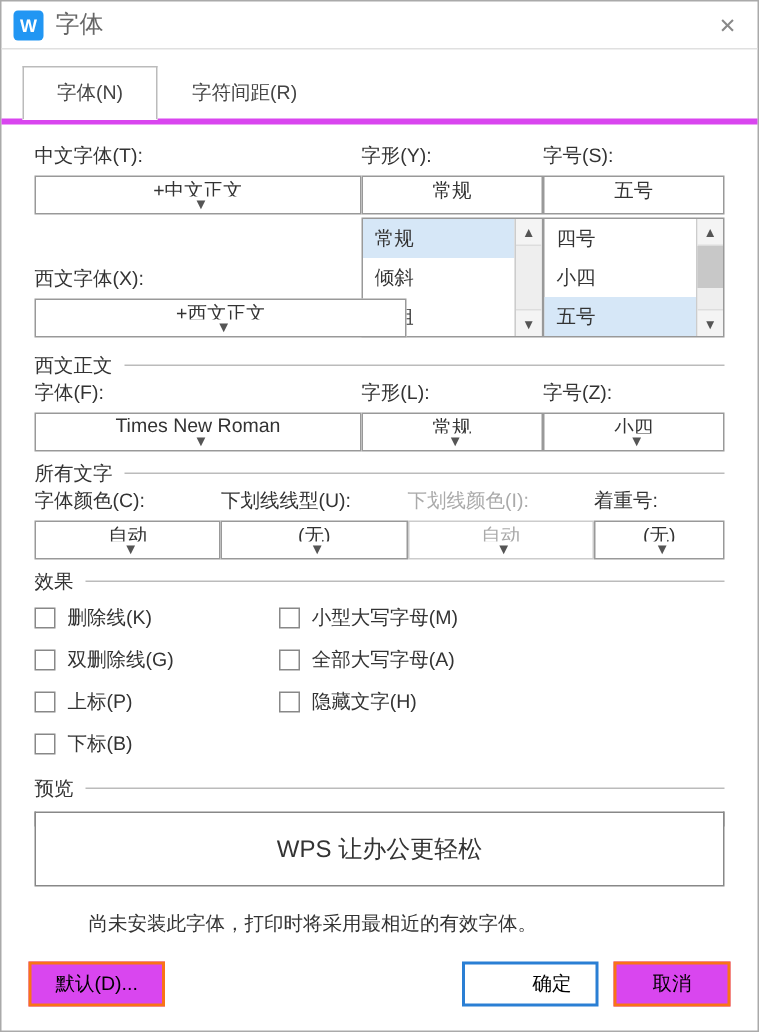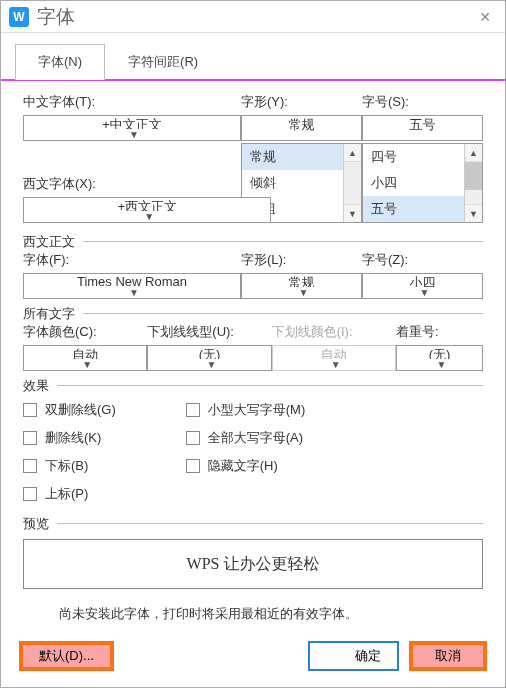--- a/index.html
+++ b/index.html
@@ -1,22 +1,22 @@
 <!DOCTYPE html>
 <html><head>
 <meta charset="utf-8">
 <style>
 * { box-sizing: border-box; margin: 0; padding: 0; }
 body { font-family: "Microsoft YaHei", "SimSun", Arial, sans-serif; font-size: 12px; background: #fff; color: #333; }
 .window { width: 506px; height: 688px; border: 1px solid #aaa; background: #fff; display: flex; flex-direction: column; }
 .titlebar { height: 32px; display: flex; align-items: center; padding: 0 8px; border-bottom: 1px solid #e0e0e0; }
 .app-icon { width: 20px; height: 20px; background: #2196f3; border-radius: 3px; display: flex; align-items: center; justify-content: center; color: #fff; font-weight: bold; font-size: 12px; margin-right: 8px; }
-.win-title { color: #666; font-size: 19px; flex: 1; }
+.win-title { color: #666; font-size: 16px; flex: 1; }
 .close-btn { width: 24px; height: 24px; display: flex; align-items: center; justify-content: center; color: #888; cursor: pointer; font-size: 14px; }
-.tabs { display: flex; padding: 0 14px; margin-top: 10px; border-bottom: 2px solid #d946ef; }
+.tabs { display: flex; padding: 0 14px; margin-top: 10px; border-bottom: 4px solid #d946ef; }
 .tab { padding: 8px 22px; border: 1px solid transparent; cursor: pointer; font-size: 13px; color: #444; position: relative; top: 1px; }
 .tab.active { border: 1px solid #bbb; border-bottom: 1px solid #fff; background: #fff; }
 .content { padding: 12px 22px 8px 22px; flex: 1; overflow: hidden; }
 .row { display: flex; gap: 0; margin-bottom: 6px; }
 .col { display: flex; flex-direction: column; }
 .label { font-size: 13px; color: #333; margin-bottom: 4px; }
 .label.disabled { color: #aaa; }
 .combo { height: 26px; border: 1px solid #999; background: #fff; display: flex; align-items: center; padding: 0 6px; position: relative; font-size: 13px; flex-direction: column; }
 .combo .val { flex: 1; white-space: nowrap; overflow: hidden; }
 .combo .arrow { color: #555; font-size: 10px; margin-left: 4px; }
@@ -29,26 +29,26 @@
 .scroll .sbtn.down { border-bottom: none; border-top: 1px solid #ddd; }
 .scroll .thumb { background: #c8c8c8; }
 .scroll .track { flex: 1; background: #eee; }
 .fieldset { margin-top: 8px; padding-top: 10px; position: relative; }
 .fieldset .legend { position: absolute; top: -8px; left: 0; background: #fff; padding-right: 6px; font-size: 13px; color: #333; }
 .fieldset .line { border-top: 1px solid #bbb; position: absolute; top: 0; left: 60px; right: 0; }
 .checks { display: flex; gap: 70px; margin-top: 6px; }
 .check-col { display: flex; flex-direction: column; gap: 10px; }
 .check { display: flex; align-items: center; gap: 8px; font-size: 13px; cursor: pointer; }
 .check .box { width: 14px; height: 14px; border: 1px solid #888; background: #fff; }
-.preview-box { border: 1px solid #888; height: 50px; display: flex; align-items: center; justify-content: center; font-size: 16px; font-family: Liberation Serif, serif; margin-top: 6px; position: relative; text-align: center; }
+.preview-box { border: 1px solid #888; height: 50px; display: flex; align-items: center; justify-content: center; font-size: 16px; font-family: Liberation Sans, sans-serif; margin-top: 6px; position: relative; text-align: center; }
 .preview-box::before, .preview-box::after { content: ""; position: absolute; width: 1px; background: #888; height: 10px; top: -1px; }
 .preview-box::before { left: -1px; } .preview-box::after { right: -1px; }
 .note { font-size: 13px; color: #333; margin-top: 16px; padding-left: 36px; }
 .footer { display: flex; padding: 10px 18px 16px 18px; gap: 10px; border-top: 1px solid transparent; }
-.btn { height: 30px; padding: 0 16px; border: 4px solid #f97316; background: #fca5a5; font-size: 13px; cursor: pointer; display: flex; align-items: center; justify-content: center; min-width: 78px; }
+.btn { height: 30px; padding: 0 16px; border: 2px solid #f97316; background: #d946ef; font-size: 13px; cursor: pointer; display: flex; align-items: center; justify-content: center; min-width: 78px; }
 .btn.primary { border: 2px solid #2a7fd4; background: #fff; min-width: 90px; padding-left: 45px; }
 .spacer { flex: 1; }
 </style>
 </head>
 <body>
 
 <div class="window">
   <div class="titlebar">
     <div class="app-icon">W</div>
     <div class="win-title">字体</div>
@@ -182,33 +182,33 @@
       </div>
     </div>
 
     <div class="fieldset" style="margin-top:14px">
       <span class="legend">效果</span>
       <div class="line" style="left:34px"></div>
       <div class="checks">
         <div class="check-col">
           <label class="check">
               <span class="box"></span>
+              <span>删除线(K)</span>
+            </label>
+          <label class="check">
+              <span class="box"></span>
               <span>双删除线(G)</span>
             </label>
           <label class="check">
               <span class="box"></span>
-              <span>删除线(K)</span>
+              <span>上标(P)</span>
             </label>
           <label class="check">
               <span class="box"></span>
               <span>下标(B)</span>
-            </label>
-          <label class="check">
-              <span class="box"></span>
-              <span>上标(P)</span>
             </label>
         </div>
         <div class="check-col">
           <label class="check">
               <span class="box"></span>
               <span>小型大写字母(M)</span>
             </label>
           <label class="check">
               <span class="box"></span>
               <span>全部大写字母(A)</span>

